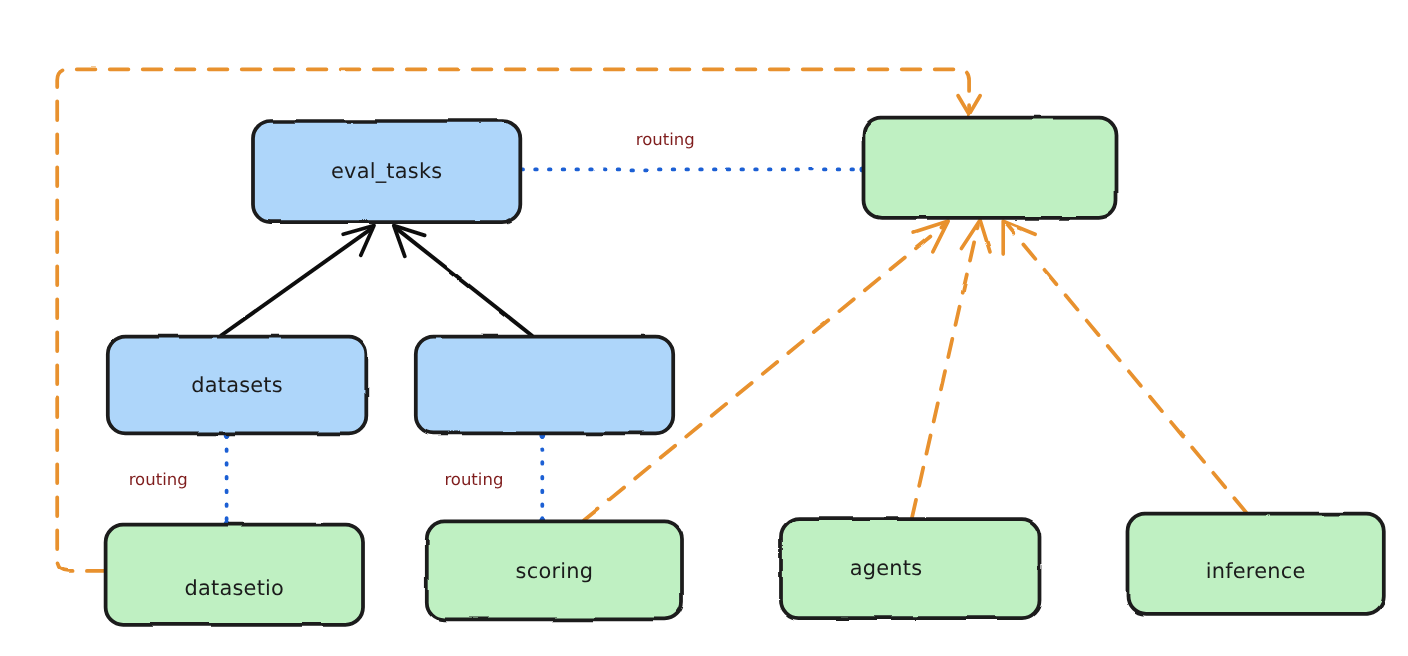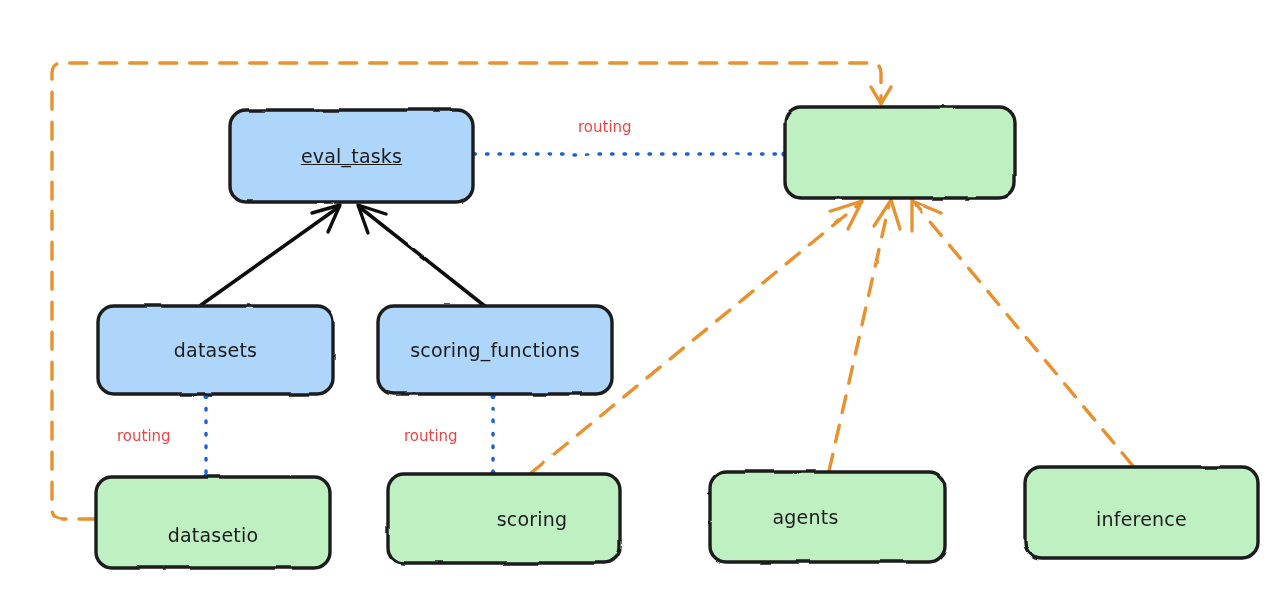--- a/index.html
+++ b/index.html
@@ -36,21 +36,21 @@
     color: #1b1b1b;
     letter-spacing: 0.2px;
     pointer-events: none;
     text-align: center;
     white-space: nowrap;
   }
   .edge-label {
     position: absolute;
     font-family: "DejaVu Sans", sans-serif;
     font-size: 15px;
-    color: #ef4444;
+    color: #7f1d1d;
     white-space: nowrap;
     pointer-events: none;
   }
 </style>
 </head>
 <body>
 
 <div id="diagram-root">
 
   <svg id="diagram-svg" viewBox="0 0 1280 596">
@@ -131,25 +131,24 @@
       <rect x="388" y="474" width="232" height="89" rx="16" ry="16" fill="#bff0c2" stroke="#1b1b1b" stroke-width="3.4"></rect>
     </g>
     <g filter="url(#rough)">
       <rect x="710" y="472" width="235" height="90" rx="16" ry="16" fill="#bff0c2" stroke="#1b1b1b" stroke-width="3.4"></rect>
     </g>
     <g filter="url(#rough)">
       <rect x="1025" y="467" width="233" height="91" rx="16" ry="16" fill="#bff0c2" stroke="#1b1b1b" stroke-width="3.4"></rect>
     </g>
   </svg>
 
-  <div class="node-label" style="left:230px; top:110px; width:243px; height:92px;text-decoration:underline;">eval_tasks</div>
+  <div class="node-label" style="left:230px; top:110px; width:243px; height:92px;">eval_tasks</div>
   <div class="node-label" style="left:98px; top:306px; width:235px; height:88px;">datasets</div>
-  <div class="node-label" style="left:378px; top:306px; width:234px; height:88px;">scoring_functions</div>
   <div class="node-label" style="left:96px; top:489px; width:234px; height:91px;">datasetio</div>
-  <div class="node-label" style="left:388px; top:474px; width:232px; height:89px;margin-left:28px;">scoring</div>
+  <div class="node-label" style="left:388px; top:474px; width:232px; height:89px;">scoring</div>
   <div class="node-label" style="left:710px; top:472px; width:191px; height:90px;">agents</div>
   <div class="node-label" style="left:1025px; top:467px; width:233px; height:104px;">inference</div>
 
   <div class="edge-label" style="left:578px; top:118px;">routing</div>
   <div class="edge-label" style="left:117px; top:427px;">routing</div>
   <div class="edge-label" style="left:404px; top:427px;">routing</div>
 
 </div>
 
 </body></html>

